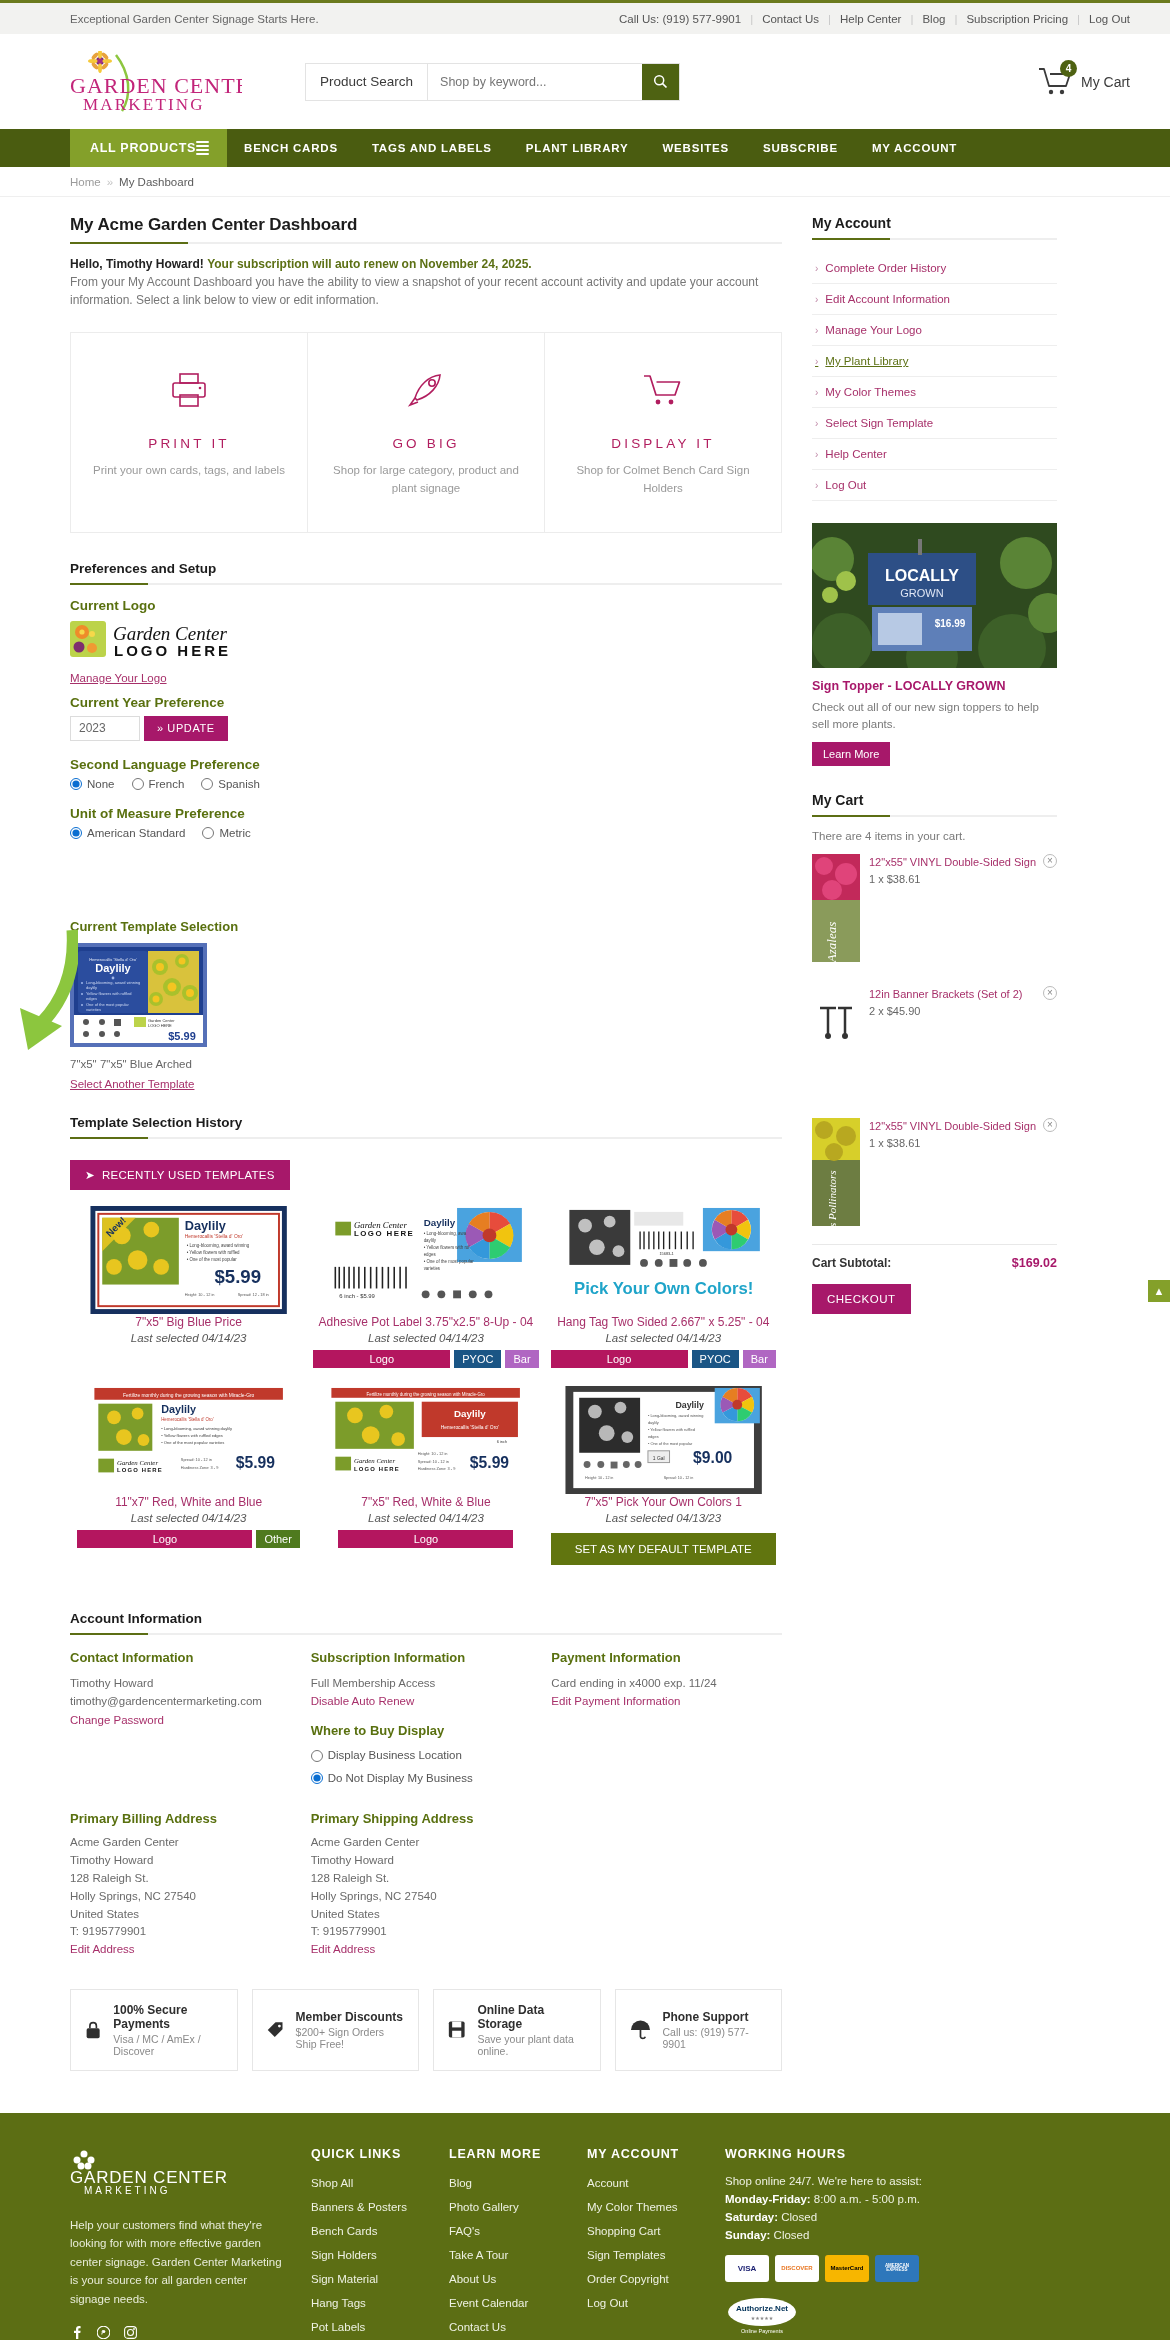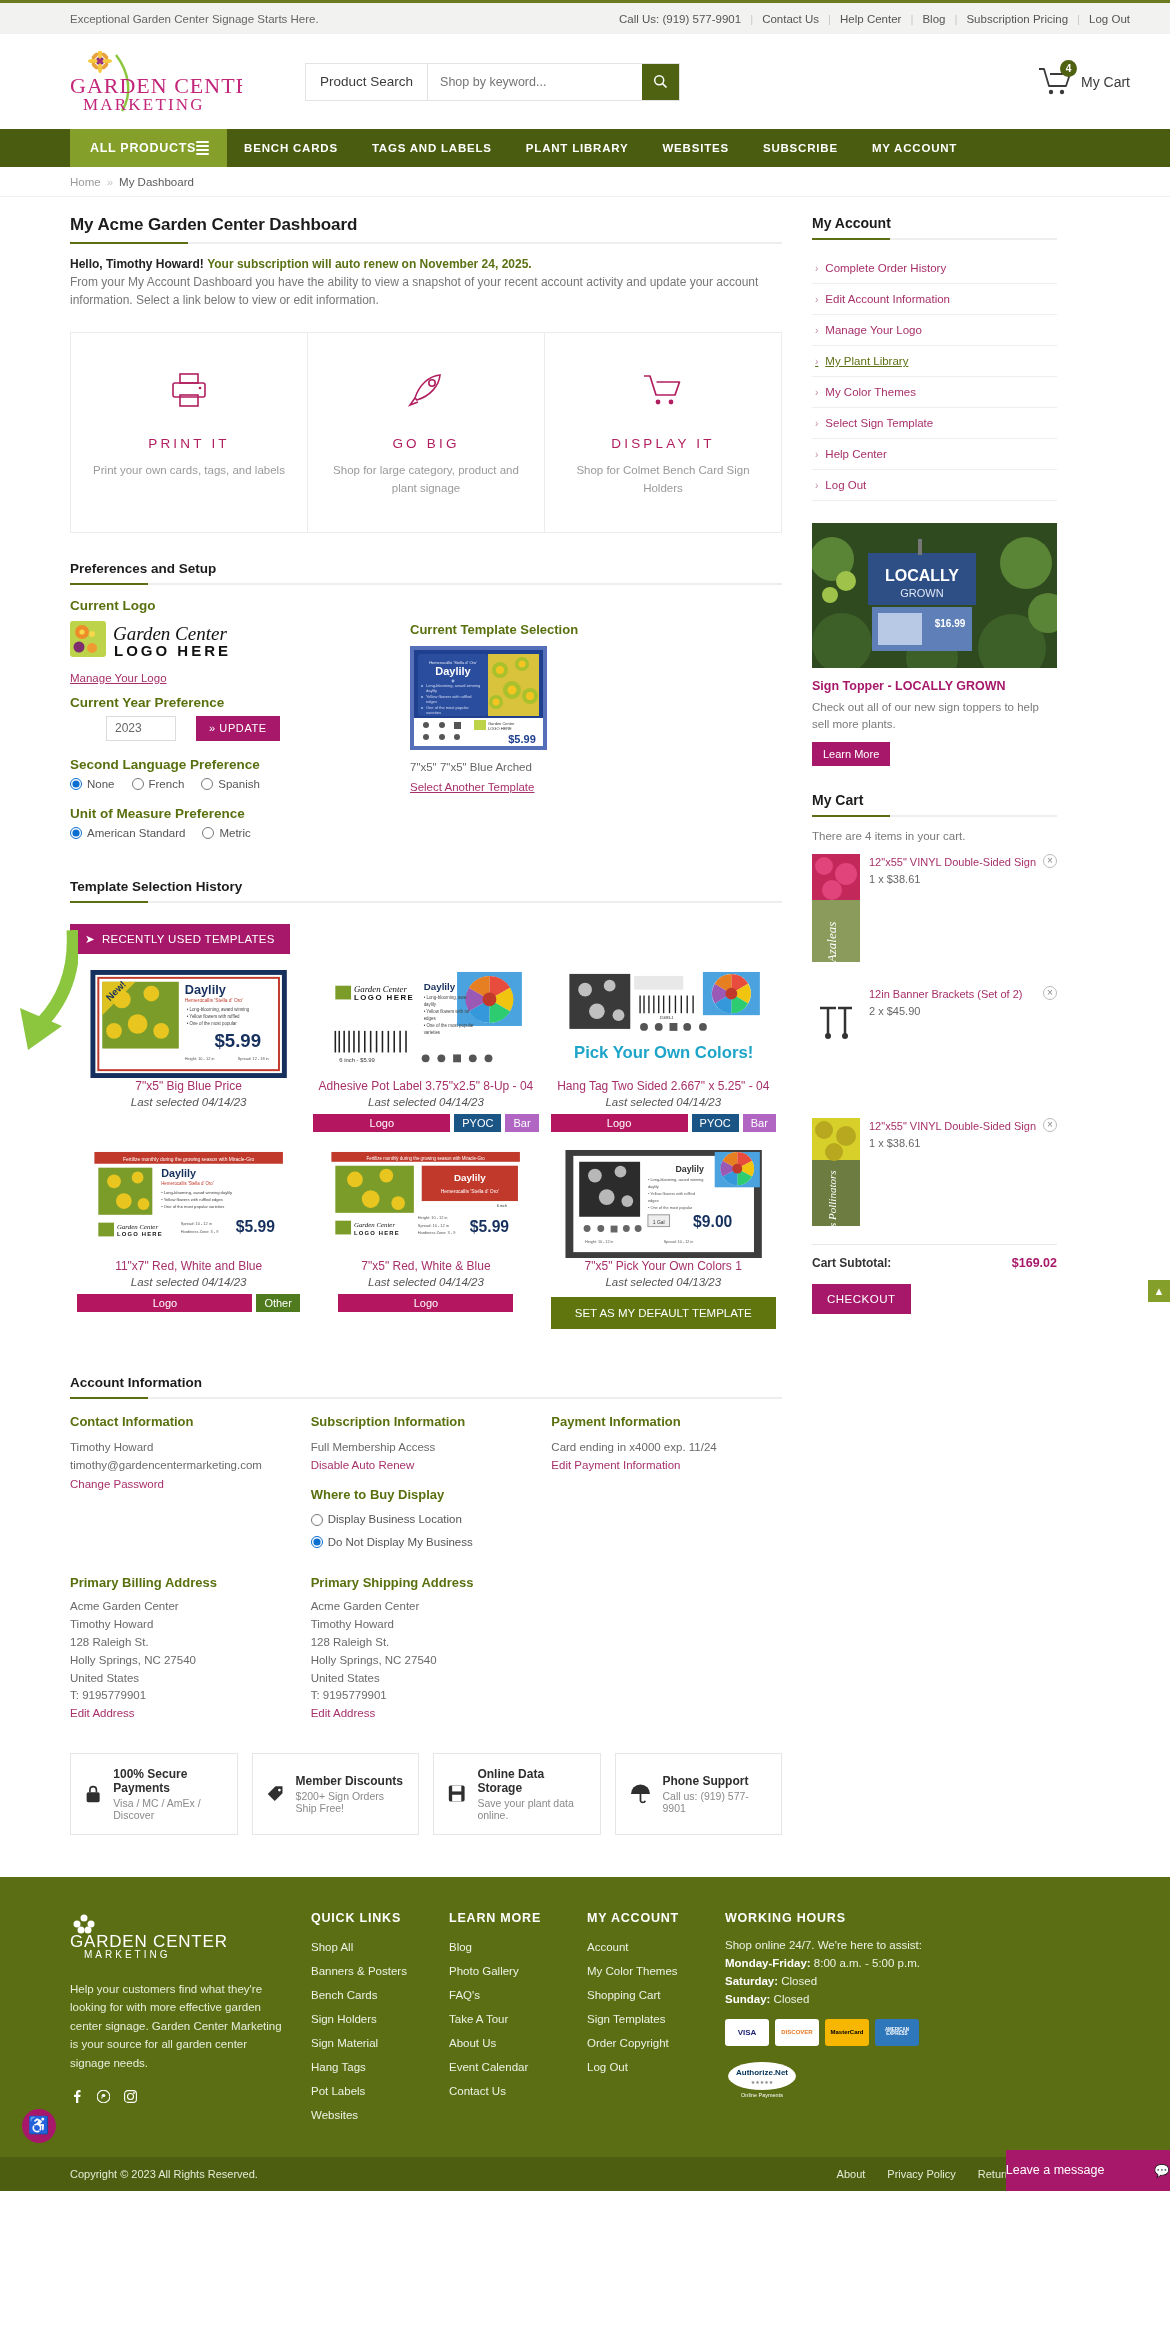--- a/index.html
+++ b/index.html
@@ -186,26 +186,26 @@
   .tile p { color: #9a9a9a; font-size: 11.5px; line-height: 1.55; }
 
   h2.sect {
     font-size: 13.5px; color: #1c1c1c; font-weight: bold; margin-top: 28px;
   }
   h3.sub {
     font-size: 13.5px; color: #59700f; font-weight: bold; margin-bottom: 6px;
   }
 
   
-  .prefrow { display: flex; gap: 40px; }
+  .prefrow { display: flex; gap: 40px; flex-direction: column; }
   .prefleft { width: 300px; }
   .prefright { flex: 1; padding-top: 24px; }
   .logobox { margin-bottom: 8px; }
   .linklike { color: #a7306a; font-size: 11.5px; text-decoration: underline; display: inline-block; }
-  .yearrow { display: flex; gap: 20px; align-items: flex-start; margin-bottom: 16px; margin-left: 36px; }
+  .yearrow { display: flex; gap: 4px; align-items: flex-start; margin-bottom: 16px; }
   .yearinput {
     width: 70px; height: 25px; border: 1px solid #dcdcdc; padding: 0 8px;
     font-size: 12px; color: #666; font-family: "Liberation Sans", sans-serif;
   }
   .btn-pink {
     background: #a7186a; color: #fff; border: none; height: 25px;
     padding: 0 13px; font-size: 11px; letter-spacing: 0.6px; cursor: pointer;
     font-family: "Liberation Sans", sans-serif;
   }
   .radios { display: flex; gap: 17px; margin-bottom: 16px; font-size: 11.5px; color: #555; }

